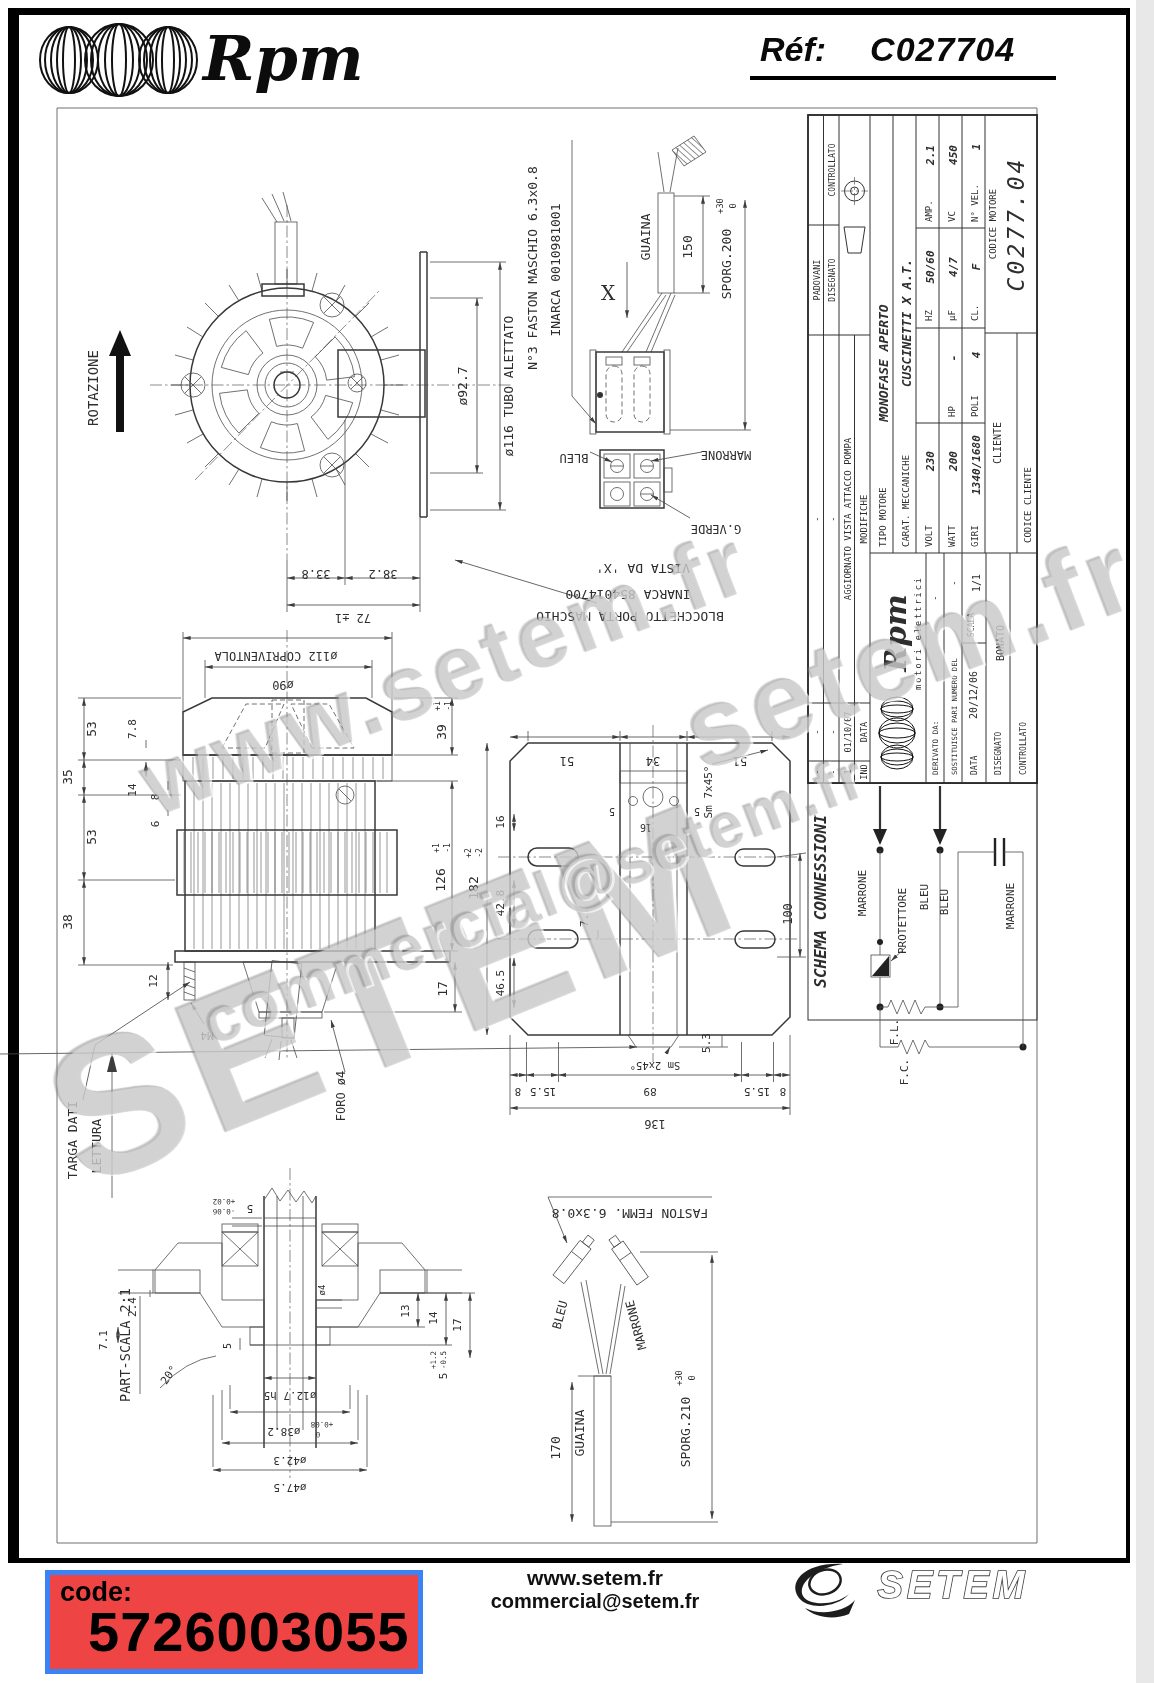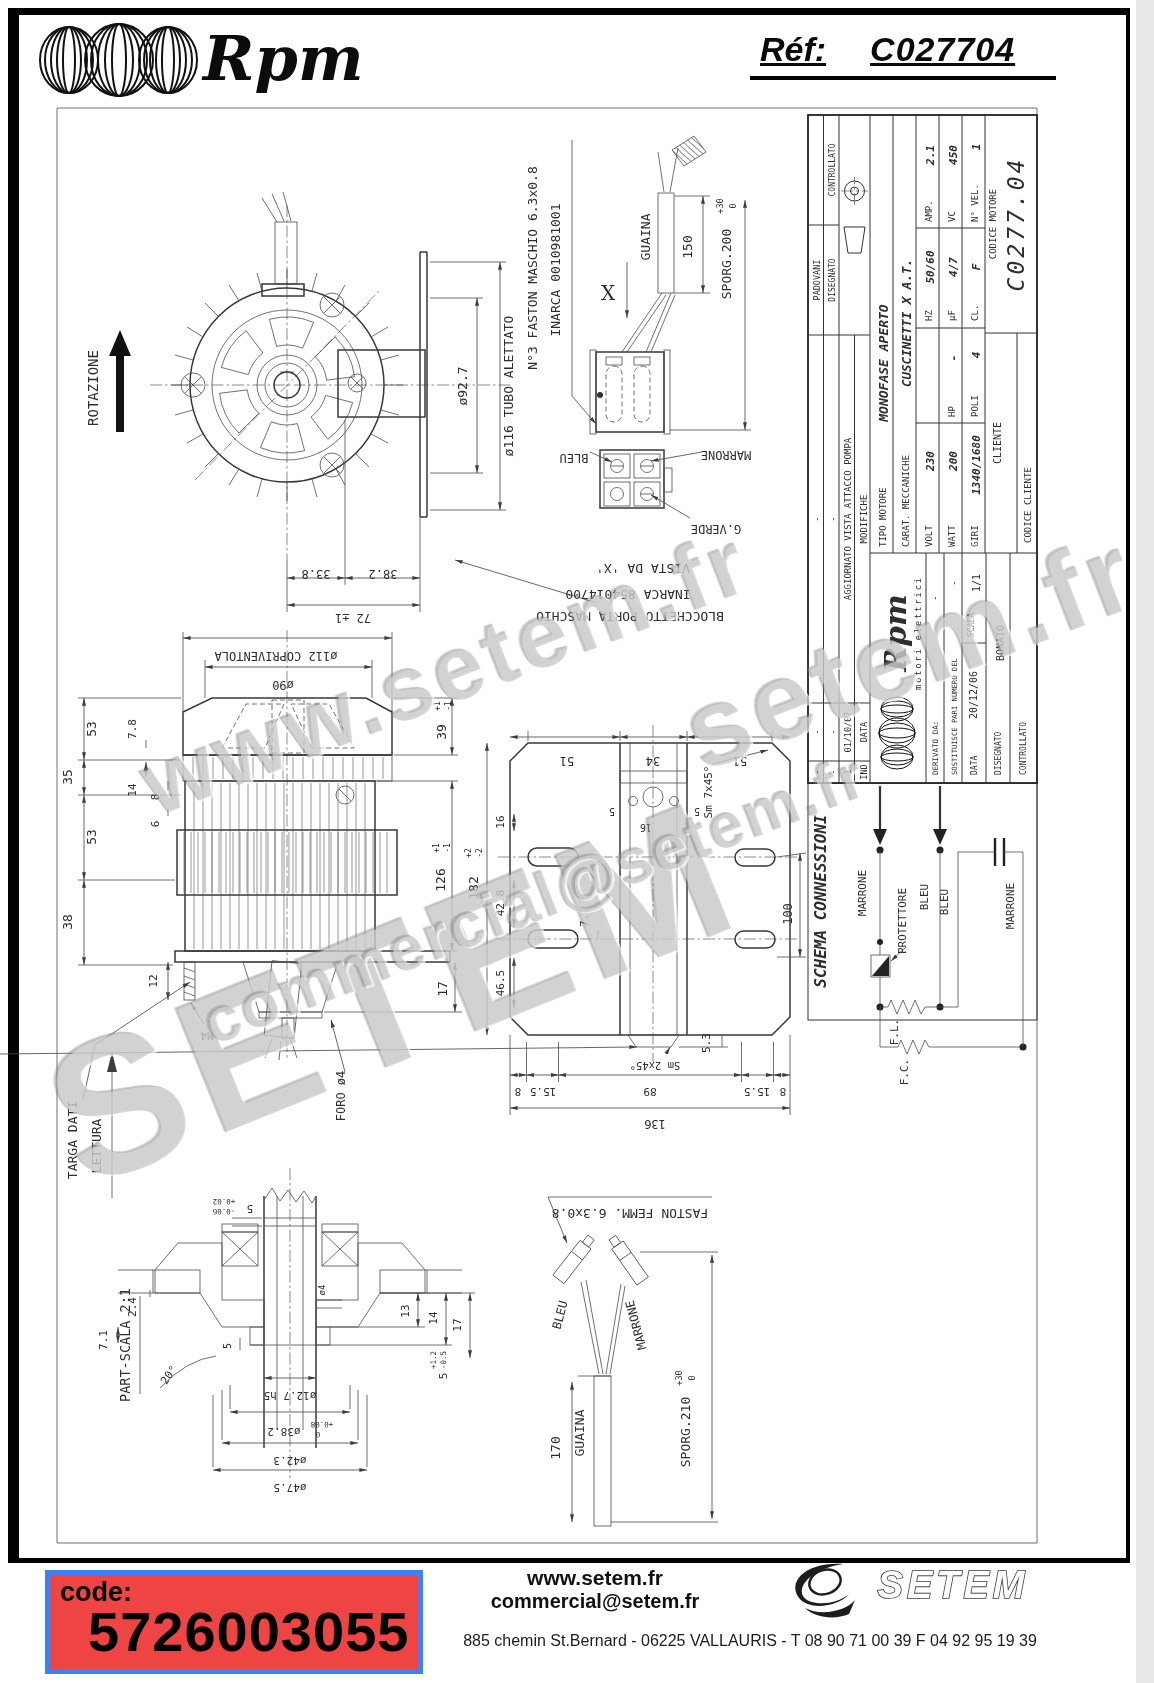--- a/index.html
+++ b/index.html
@@ -5,21 +5,21 @@
   html,body{margin:0;padding:0;background:#e8e8e8;}
   #page{position:relative;width:1136px;height:1683px;background:#ffffff;overflow:hidden;
         font-family:"Liberation Sans",sans-serif;}
   
   #frame{position:absolute;left:8px;top:8px;right:6px;bottom:120px;
          border-style:solid;border-color:#000;border-width:7px 4px 5px 11px;}
   
   #logo-svg{position:absolute;left:25px;top:14px;}
   #ref-box{position:absolute;left:750px;top:30px;width:292px;display:flex;align-items:flex-end;
            border-bottom:4px solid #000;padding:0 4px 7px 10px;
-           font:italic bold 34px "Liberation Sans",sans-serif;color:#0a0a0a;text-decoration:underline;}
+           font:italic bold 34px "Liberation Sans",sans-serif;color:#0a0a0a;}
   #ref-box .val{margin-left:44px;letter-spacing:1px;}
   
   .wm{position:absolute;font-weight:bold;color:rgba(150,150,150,0.33);
       text-shadow:2px 2px 0 rgba(255,255,255,0.65),-1px -1px 1px rgba(110,110,110,0.28);
       transform-origin:0 50%;white-space:nowrap;pointer-events:none;z-index:5;
       font-family:"Liberation Sans",sans-serif;}
   
   #draw{position:absolute;left:0;top:0;z-index:2;}
   svg text{font-family:"DejaVu Sans Mono",monospace;fill:#2e2e2e;text-anchor:middle;}
   svg .as{text-anchor:start;}
@@ -685,21 +685,20 @@
   </svg>
 
   <div id="code-box">
     <div class="lbl">code:</div>
     <div class="val">5726003055</div>
   </div>
   <div id="site-box">
     <div class="l1">www.setem.fr</div>
     <div class="l2">commercial@setem.fr</div>
   </div>
-  <div id="addr">885 chemin St.Bernard  -  06225 VALLAURIS  -  T 08 90 71 00 39   F 04 92 95 19 39</div>
   <svg id="setem-logo" width="280" height="70">
     <g>
       <path d="M68 8 C 30 6 12 26 24 42 C 33 54 62 52 74 38 C 60 50 34 50 28 40 C 22 28 40 12 68 8 Z" fill="#1d1d1d"></path>
       <ellipse cx="50" cy="26" rx="16" ry="12" fill="none" stroke="#1d1d1d" stroke-width="2.5" transform="rotate(-18 50 26)"></ellipse>
       <path d="M30 52 C 45 60 70 56 80 44 L 74 58 C 60 64 40 62 30 52 Z" fill="#1d1d1d"></path>
     </g>
     <text x="178" y="42" style="font-family:'Liberation Sans',sans-serif;font-style:italic;font-weight:bold;font-size:38px;letter-spacing:4px;fill:#ffffff;stroke:#3a3a3a;stroke-width:1.6px;paint-order:stroke;text-anchor:middle;">SETEM</text>
   </svg>
 
 </div>

